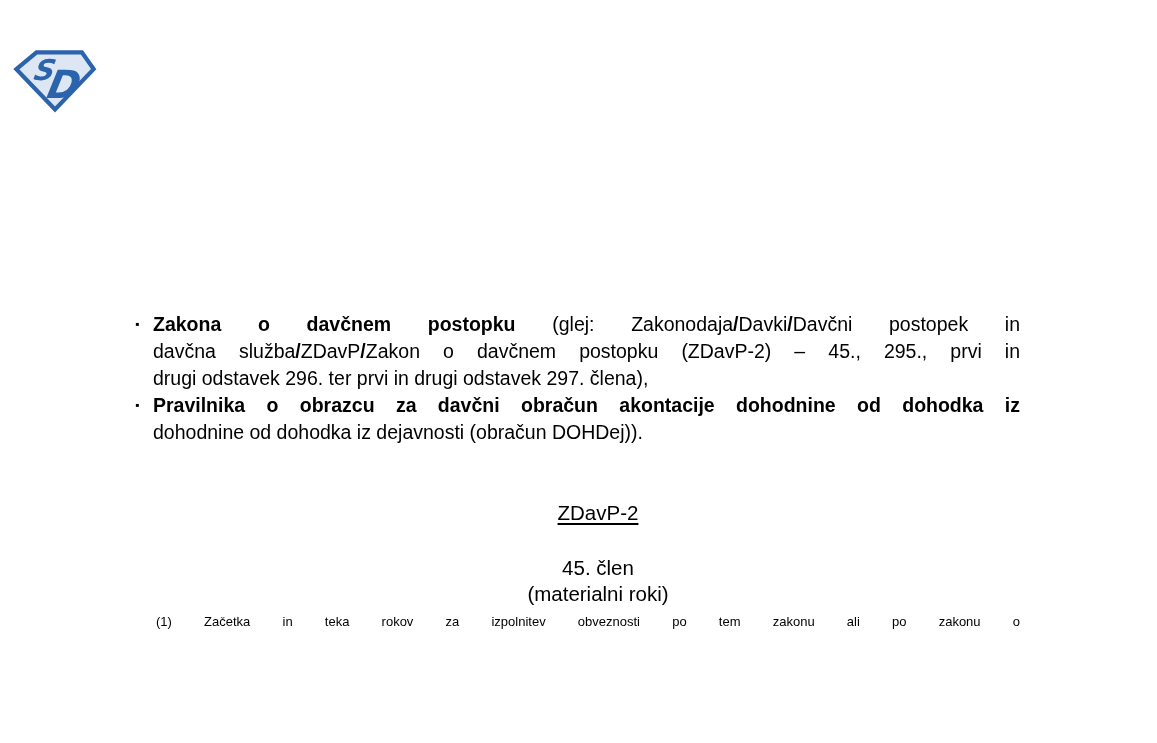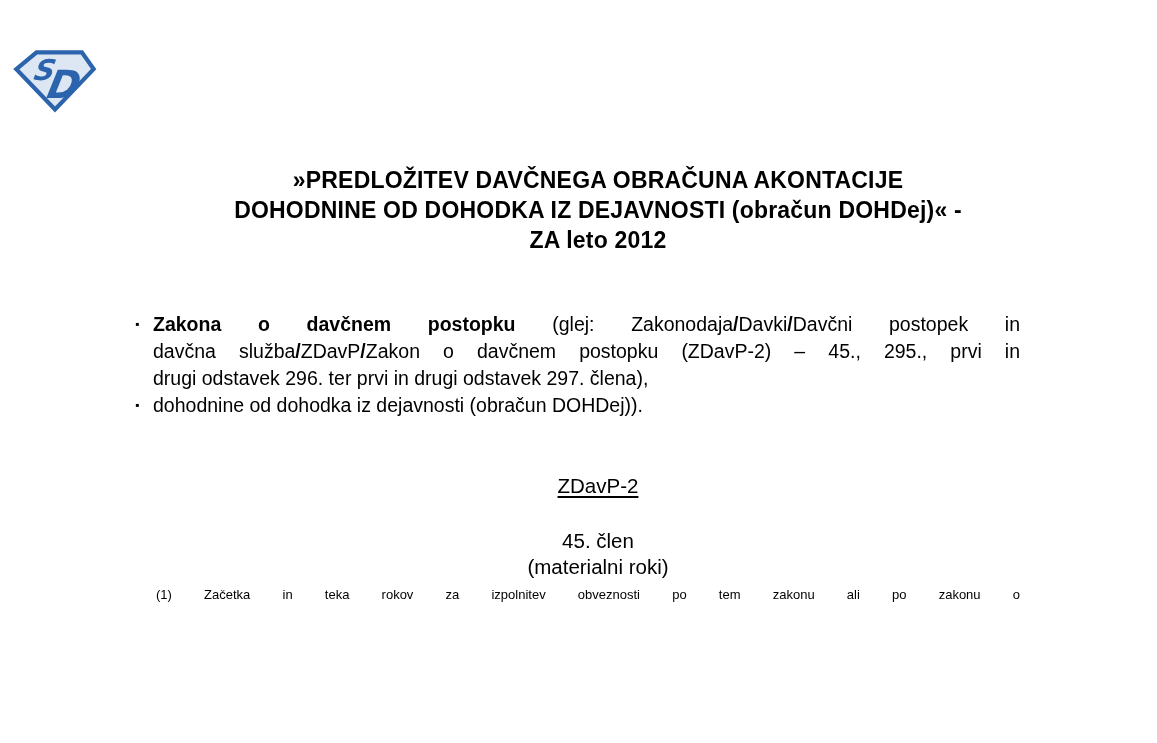--- a/index.html
+++ b/index.html
@@ -71,36 +71,32 @@
 <div class="page">
 
   <svg class="logo" width="84" height="68" viewBox="0 0 100 80">
     <path d="M4,27 L28,7 L82,7 L96,27 L50,75 Z" stroke-width="5" stroke-linejoin="miter" fill="#dde7f3" stroke="#2b64ad"></path>
     <g transform="skewX(-12)" font-family="DejaVu Sans, sans-serif" font-weight="bold" font-style="italic">
       <text x="32" y="40" font-size="34" fill="#2b64ad">S</text>
       <text x="52" y="62" font-size="46" fill="#2b64ad">D</text>
     </g>
   </svg>
 
-  <div class="title-block">
-    <div class="title-line">»PREDLOŽITEV DAVČNEGA OBRAČUNA AKONTACIJE</div>
-    <div class="title-line">DOHODNINE OD DOHODKA IZ DEJAVNOSTI (obračun DOHDej)« -</div>
-    <div class="title-line">ZA leto 2012</div>
-  </div>
 
   <div class="column">
     <div>
         <div class="para bullet">
           <span class="marker">▪</span>
           <div class="line j"><span class="b">Zakona o davčnem postopku</span><span> (glej: Zakonodaja</span><span class="b">/</span><span>Davki</span><span class="b">/</span><span>Davčni postopek in</span></div>
           <div class="line j"><span>davčna služba</span><span class="b">/</span><span>ZDavP</span><span class="b">/</span><span>Zakon o davčnem postopku (ZDavP-2) – 45., 295., prvi in</span></div>
           <div class="line"><span>drugi odstavek 296. ter prvi in drugi odstavek 297. člena),</span></div>
         </div>
         <div class="para bullet">
           <span class="marker">▪</span>
+          <div class="line j"><span class="b">Pravilnika o obrazcu za davčni obračun akontacije dohodnine od dohodka iz</span></div>
           <div class="line"><span>dohodnine od dohodka iz dejavnosti (obračun DOHDej)).</span></div>
         </div>
       </div>
 
     <div class="heading h-law">ZDavP-2</div>
 
     <div class="heading h-article">45. člen</div>
 
     <div class="heading h-sub">(materialni roki)</div>
 

